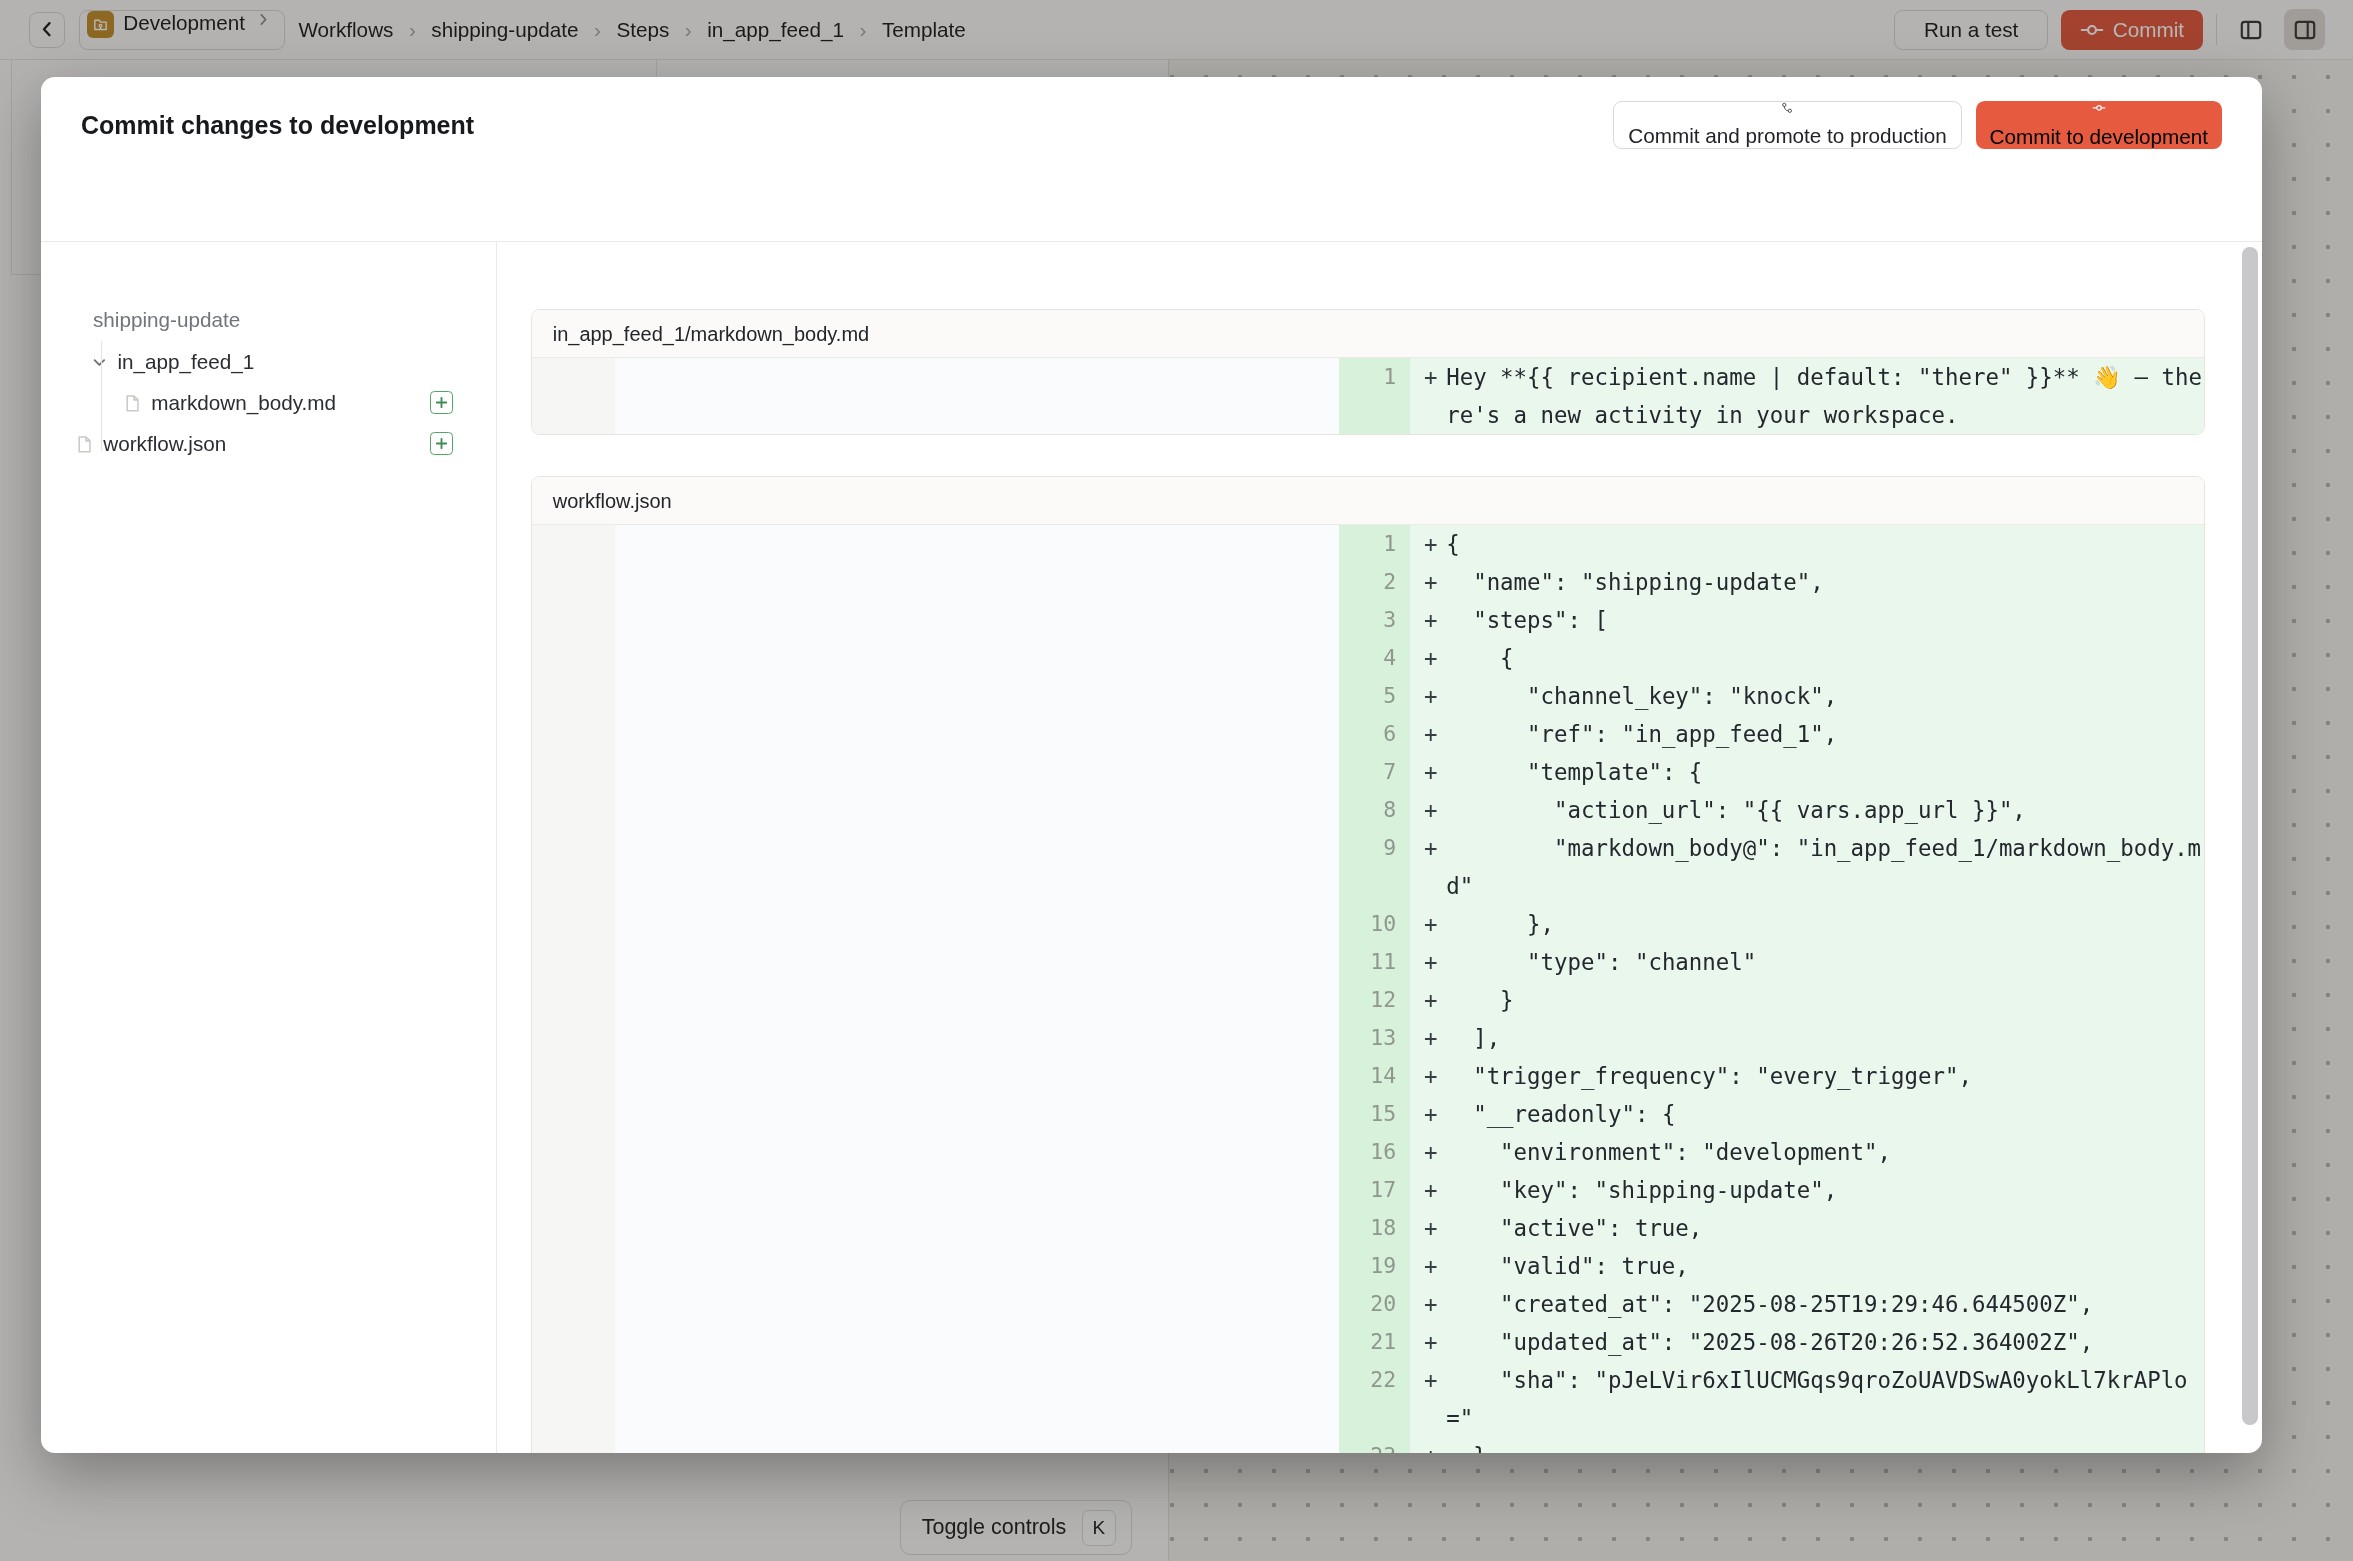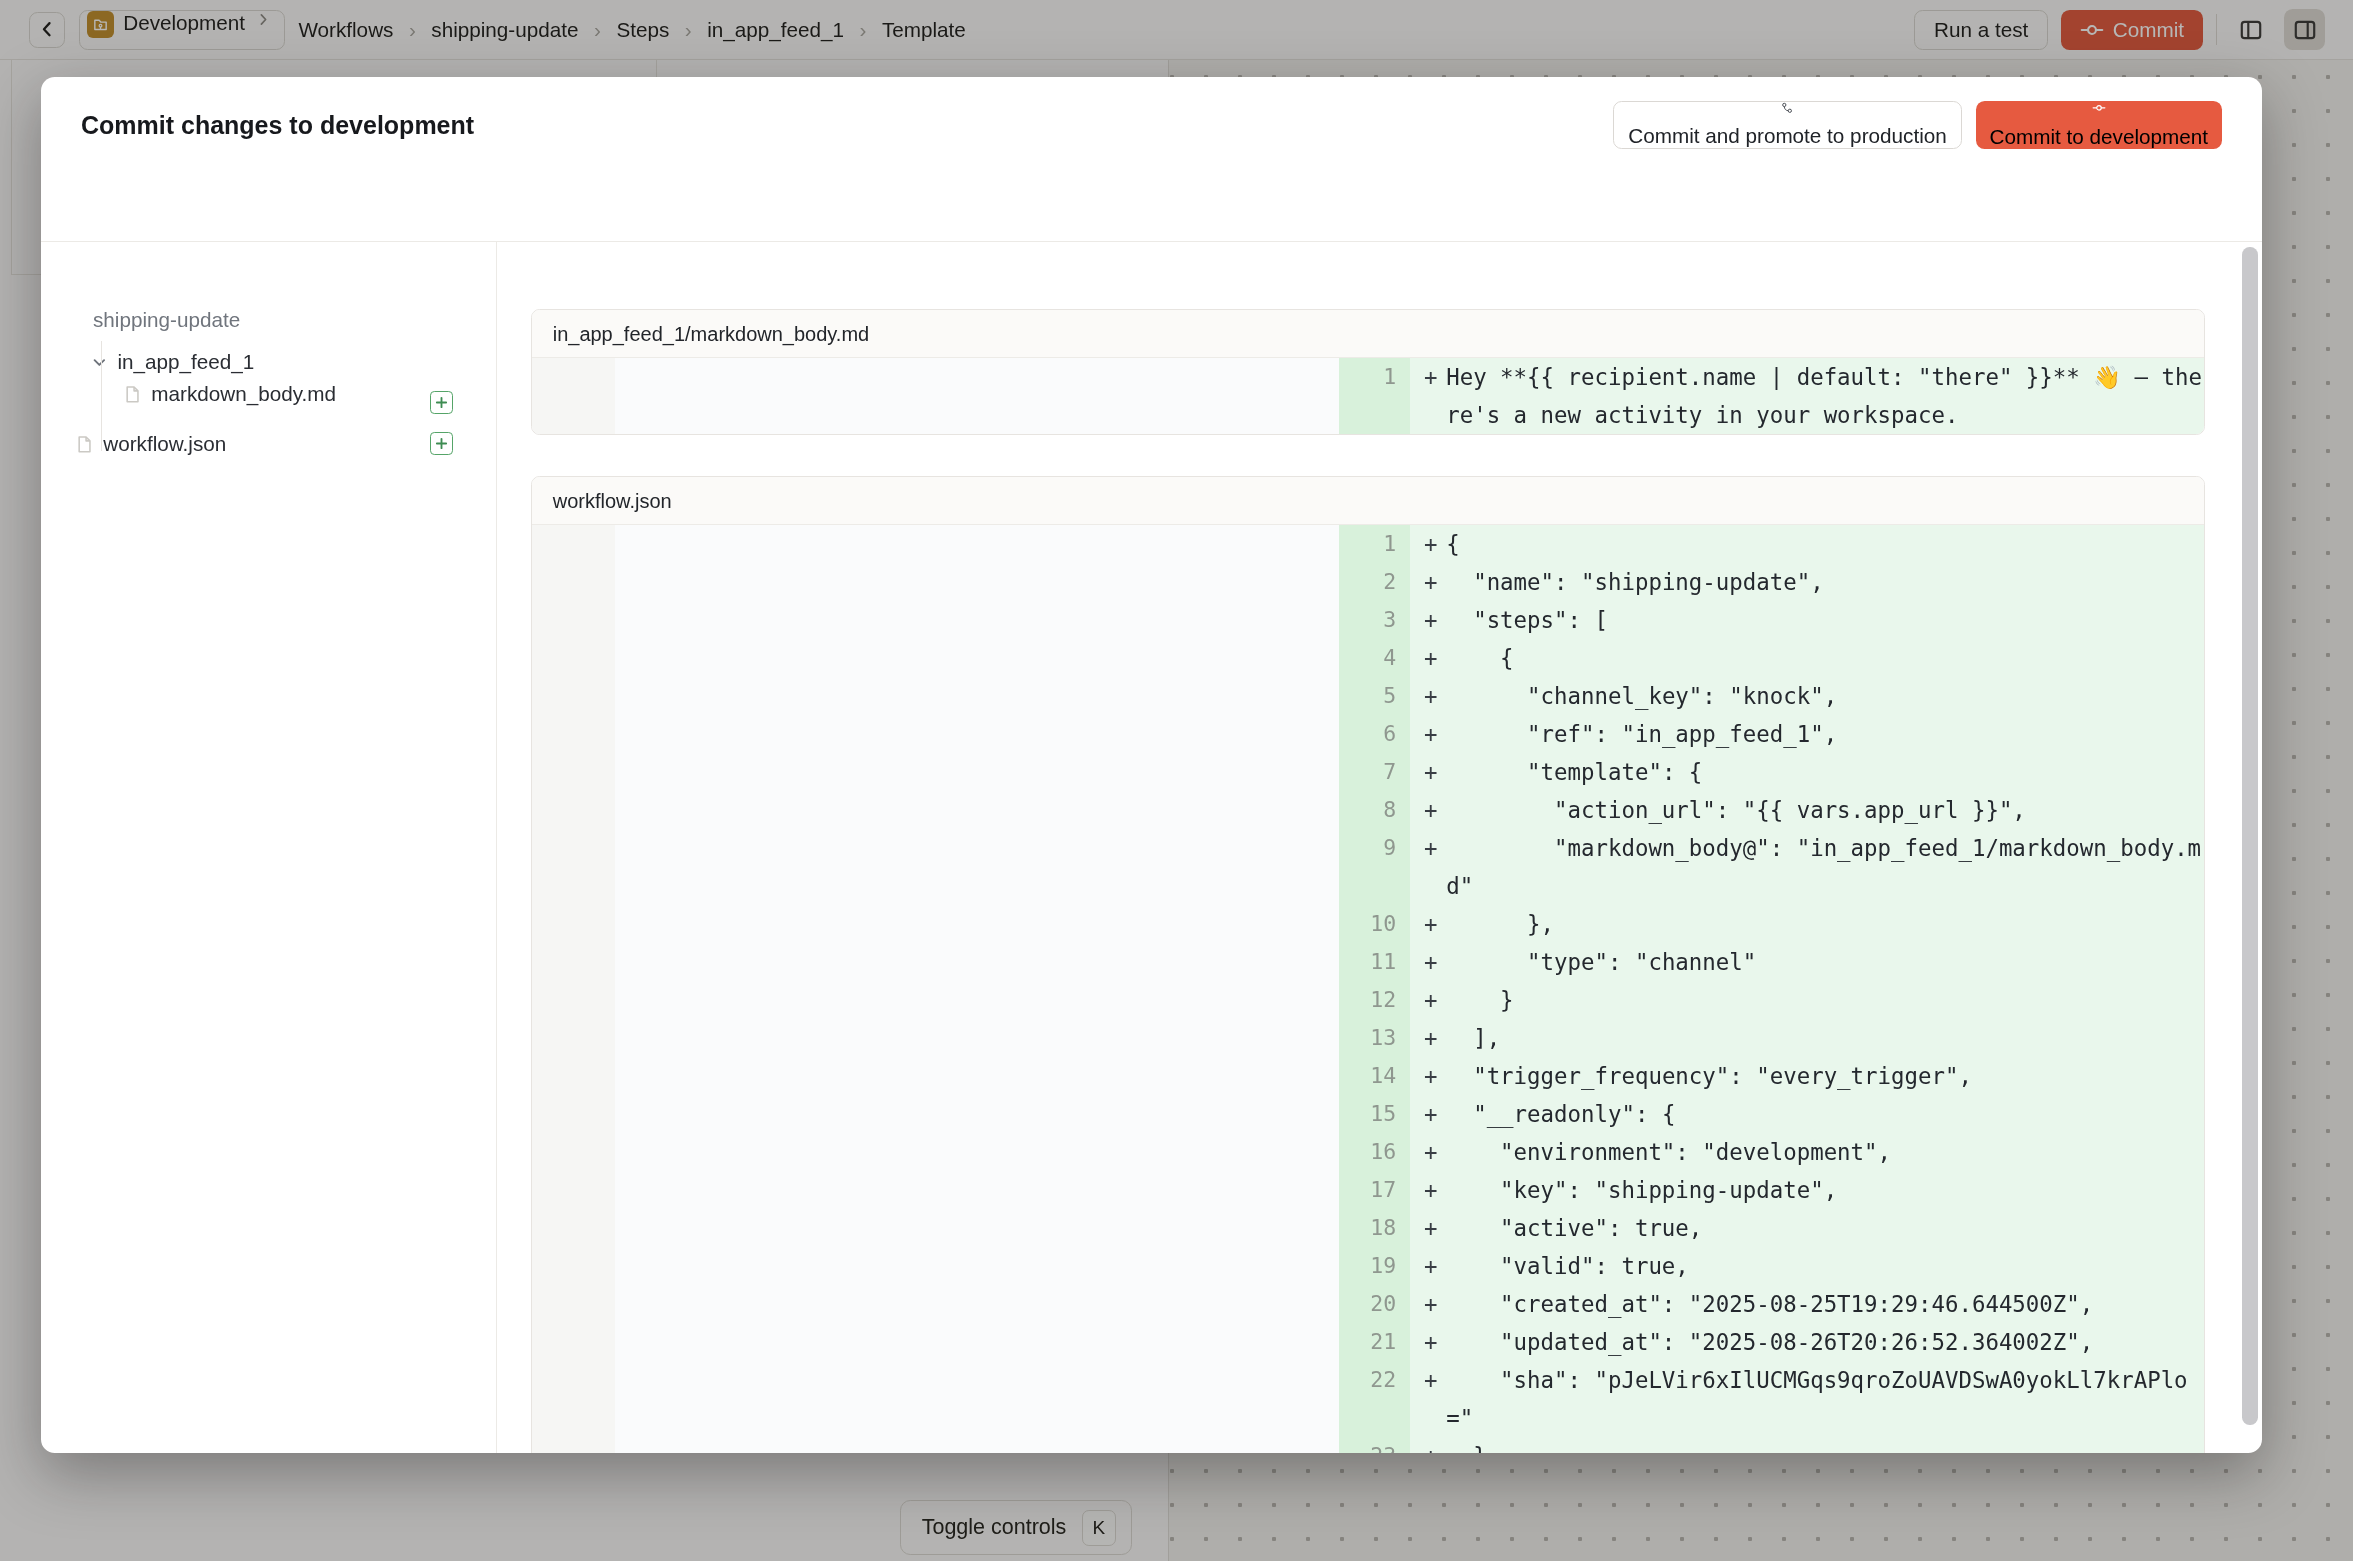--- a/index.html
+++ b/index.html
@@ -9,21 +9,21 @@
   
   .bg-app { position:absolute; inset:0; }
   .topbar { position:absolute; left:0; top:0; width:2354px; height:60px; background:#FBFAF9; border-bottom:0.9px solid #E5E2DE; display:flex; align-items:center; padding:0 29px; gap:13.8px; }
   .back-btn { width:36px; height:36px; border:0.9px solid #D9D6D1; border-radius:8.6px; background:#FBFAF9; display:flex; align-items:center; justify-content:center; flex:0 0 auto; }
   .env-chip { height:40px; border:0.9px solid #D9D6D1; border-radius:8.6px; display:flex; align-items:flex-start; gap:9.5px; padding:0 12px 0 6.9px; }
   .env-icon { width:27px; height:27px; border-radius:6px; background:#C28E2D; display:flex; align-items:center; justify-content:center; }
   .crumb { font-size:20.7px; font-weight:500; color:#201F1D; white-space:nowrap; }
   .crumb-sep { color:#A9A6A0; font-size:20.7px; padding:0 1.7px; }
   .tb-right { margin-left:auto; display:flex; align-items:center; gap:13px; }
   .btn { height:40px; border-radius:8.6px; font-size:20.7px; font-weight:500; display:flex; align-items:center; justify-content:center; white-space:nowrap; cursor:pointer; }
-  .btn-outline { border:0.9px solid #D9D6D1; background:#FBFAF9; color:#201F1D; padding:0 19px; }
+  .btn-outline { border:0.9px solid #D9D6D1; background:#FBFAF9; color:#201F1D; padding:0 29px; }
   .btn-red { background:#E25A3E; color:#FFFFFF; border:none; padding:16px 19px; gap:8.6px; }
   .tb-divider { width:0.9px; height:31px; background:#DDD9D3; }
   .icon-btn { width:41px; height:41px; border-radius:8.6px; display:flex; align-items:center; justify-content:center; }
   .icon-btn.active { background:#DEDAD4; }
 
   .panel-line { position:absolute; background:#E5E2DD; }
   .canvas { position:absolute; left:1168px; top:60px; right:0; bottom:0; background:#F4F3F0;
     background-image:radial-gradient(circle, #B9B6B1 2px, transparent 2.5px);
     background-size:34px 34px; background-position:20px 0; border-left:0.9px solid #E0DDD8; }
   .left-panels { position:absolute; left:0; top:60px; width:1168px; bottom:0; background:#FBFAF9; }
@@ -173,21 +173,21 @@
       <div class="t-row" style="left:52px; top:60px; color:#70757D;">
         <span>shipping-update</span>
       </div>
       <div class="t-row" style="left:48px; top:102px; color:#2A2D33; font-weight:500; gap:7.7px;">
         <svg width="20.7" height="20.7" viewBox="0 0 24 24">
             <polyline points="6.5 9.5 12 15 17.5 9.5" fill="none" stroke="#6E737B" stroke-width="2.2" stroke-linecap="round" stroke-linejoin="round"></polyline>
           </svg>
         <span>in_app_feed_1</span>
       </div>
       <div class="t-guide"></div>
-      <div class="t-row" style="left:81px; top:134px; color:#2A2D33; font-weight:500; gap:8.6px;">
+      <div class="t-row" style="left:81px; top:143px; color:#2A2D33; font-weight:500; gap:8.6px;">
         <svg width="20.7" height="20.7" viewBox="0 0 24 24">
             <path d="M6 3.5 h8 l4.5 4.5 V20.5 H6 Z" fill="#FFFFFF" stroke="#CBC9C4" stroke-width="1.8" stroke-linejoin="round"></path>
             <path d="M14 3.5 V8 h4.5" fill="none" stroke="#CBC9C4" stroke-width="1.8" stroke-linejoin="round"></path>
           </svg>
         <span>markdown_body.md</span>
       </div>
       <div class="t-badge" style="left:389px; top:150px;">
         <svg width="13" height="13" viewBox="0 0 14 14">
             <line x1="7" y1="2" x2="7" y2="12" stroke="#3E8C52" stroke-width="2" stroke-linecap="round"></line>
             <line x1="2" y1="7" x2="12" y2="7" stroke="#3E8C52" stroke-width="2" stroke-linecap="round"></line>

